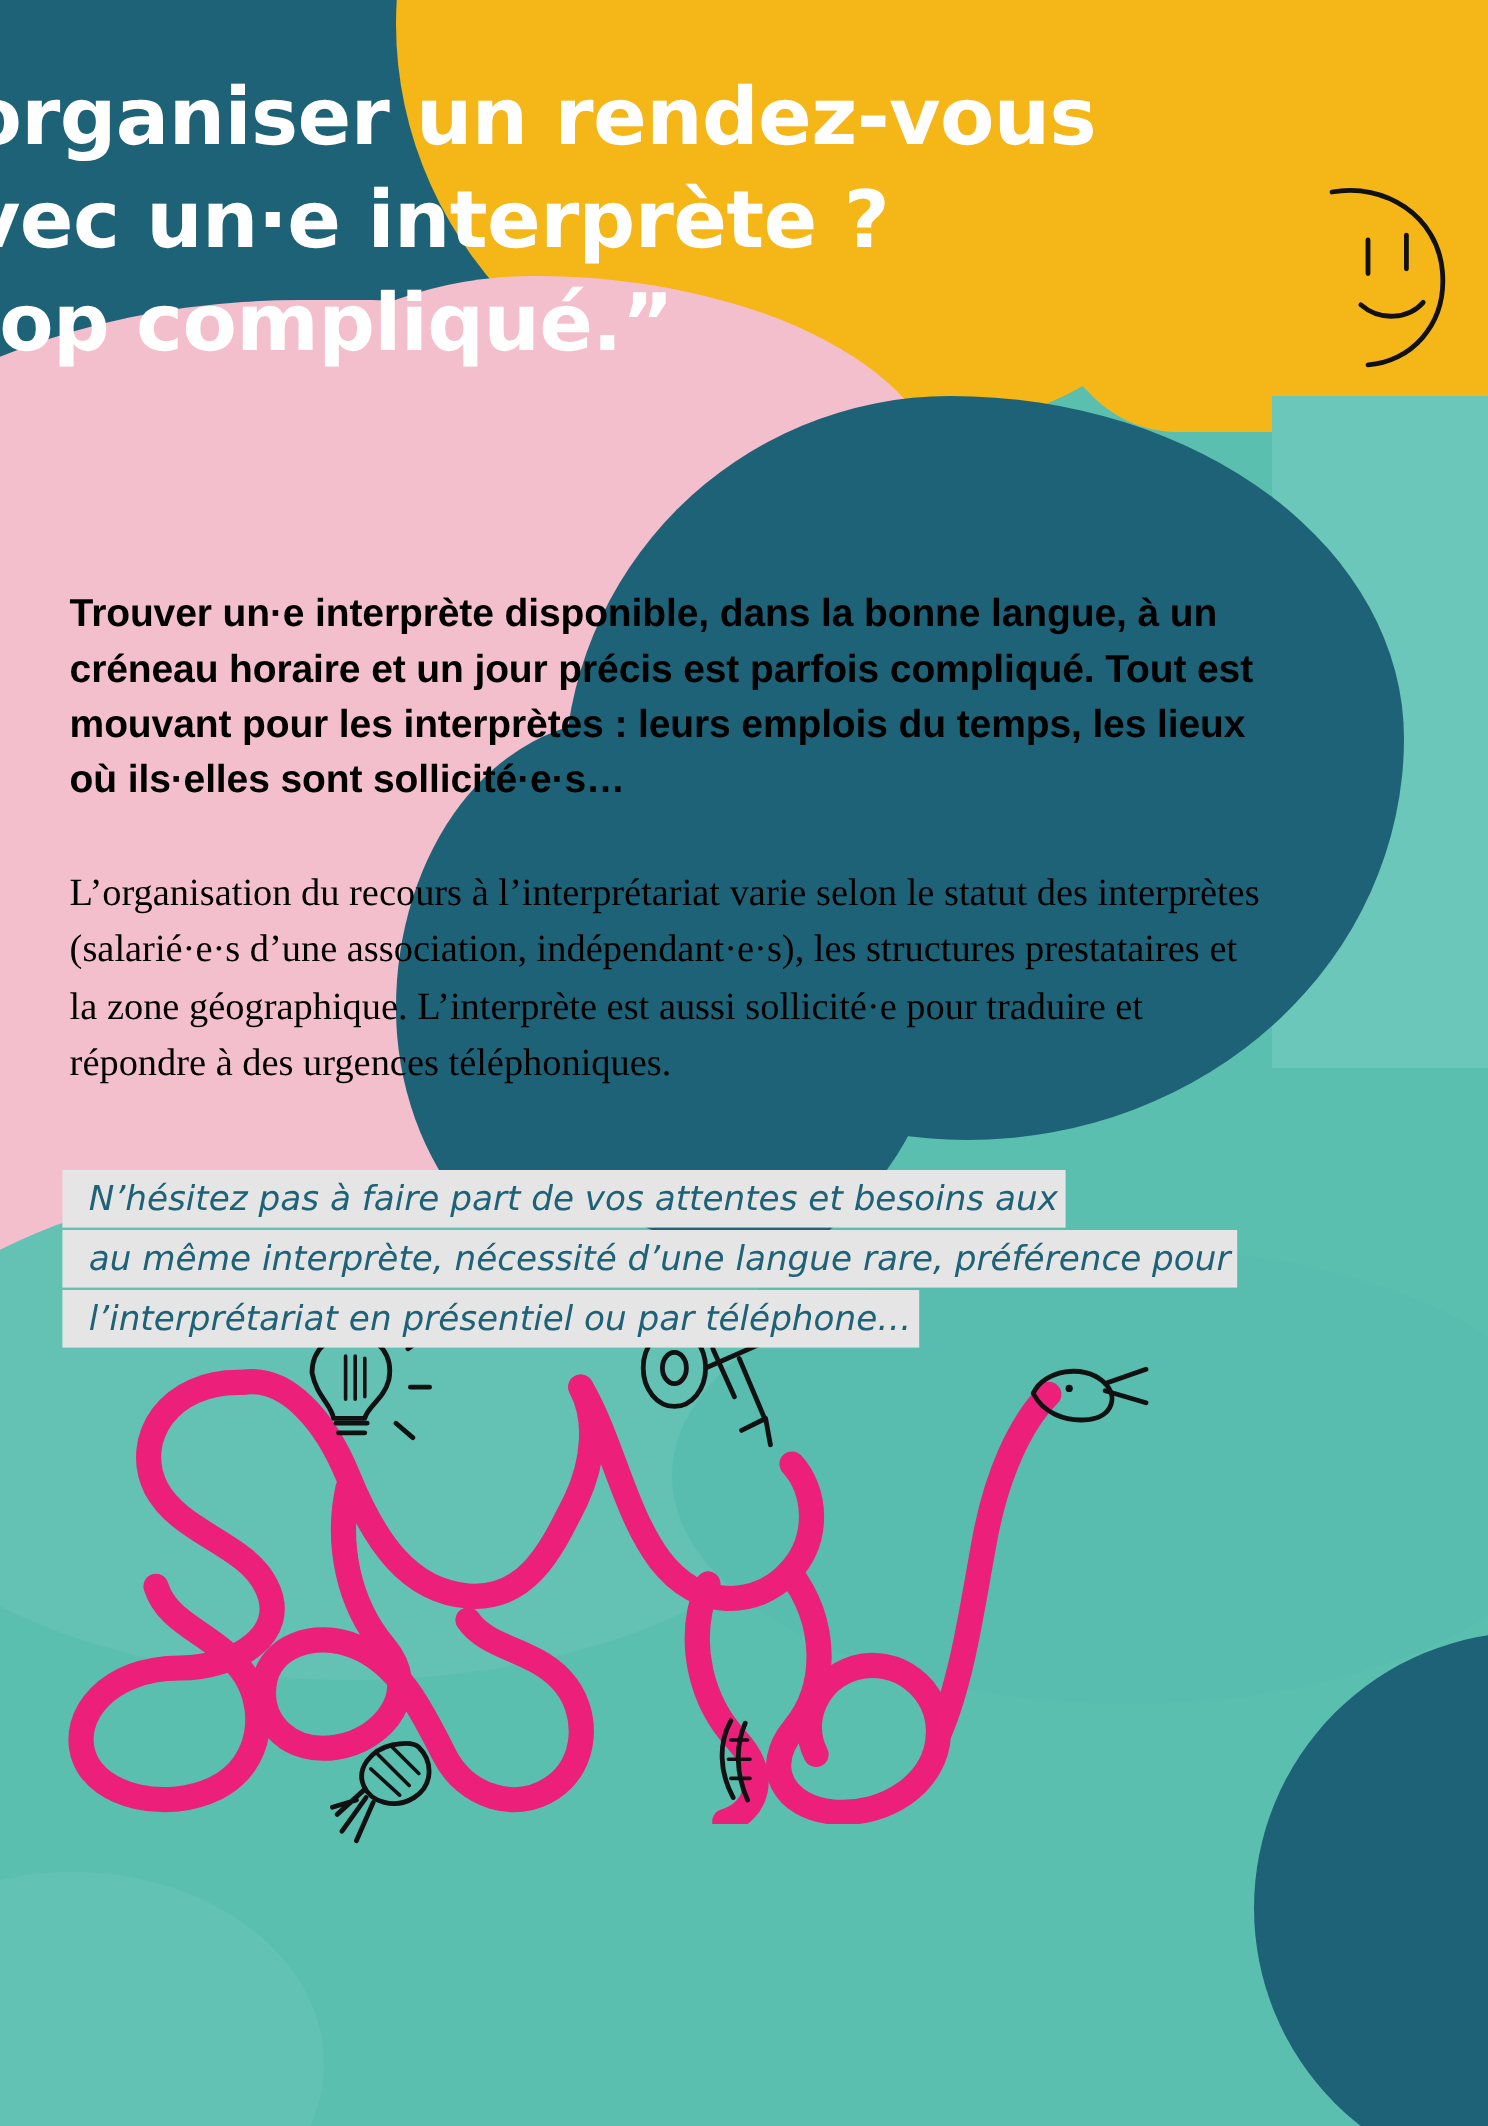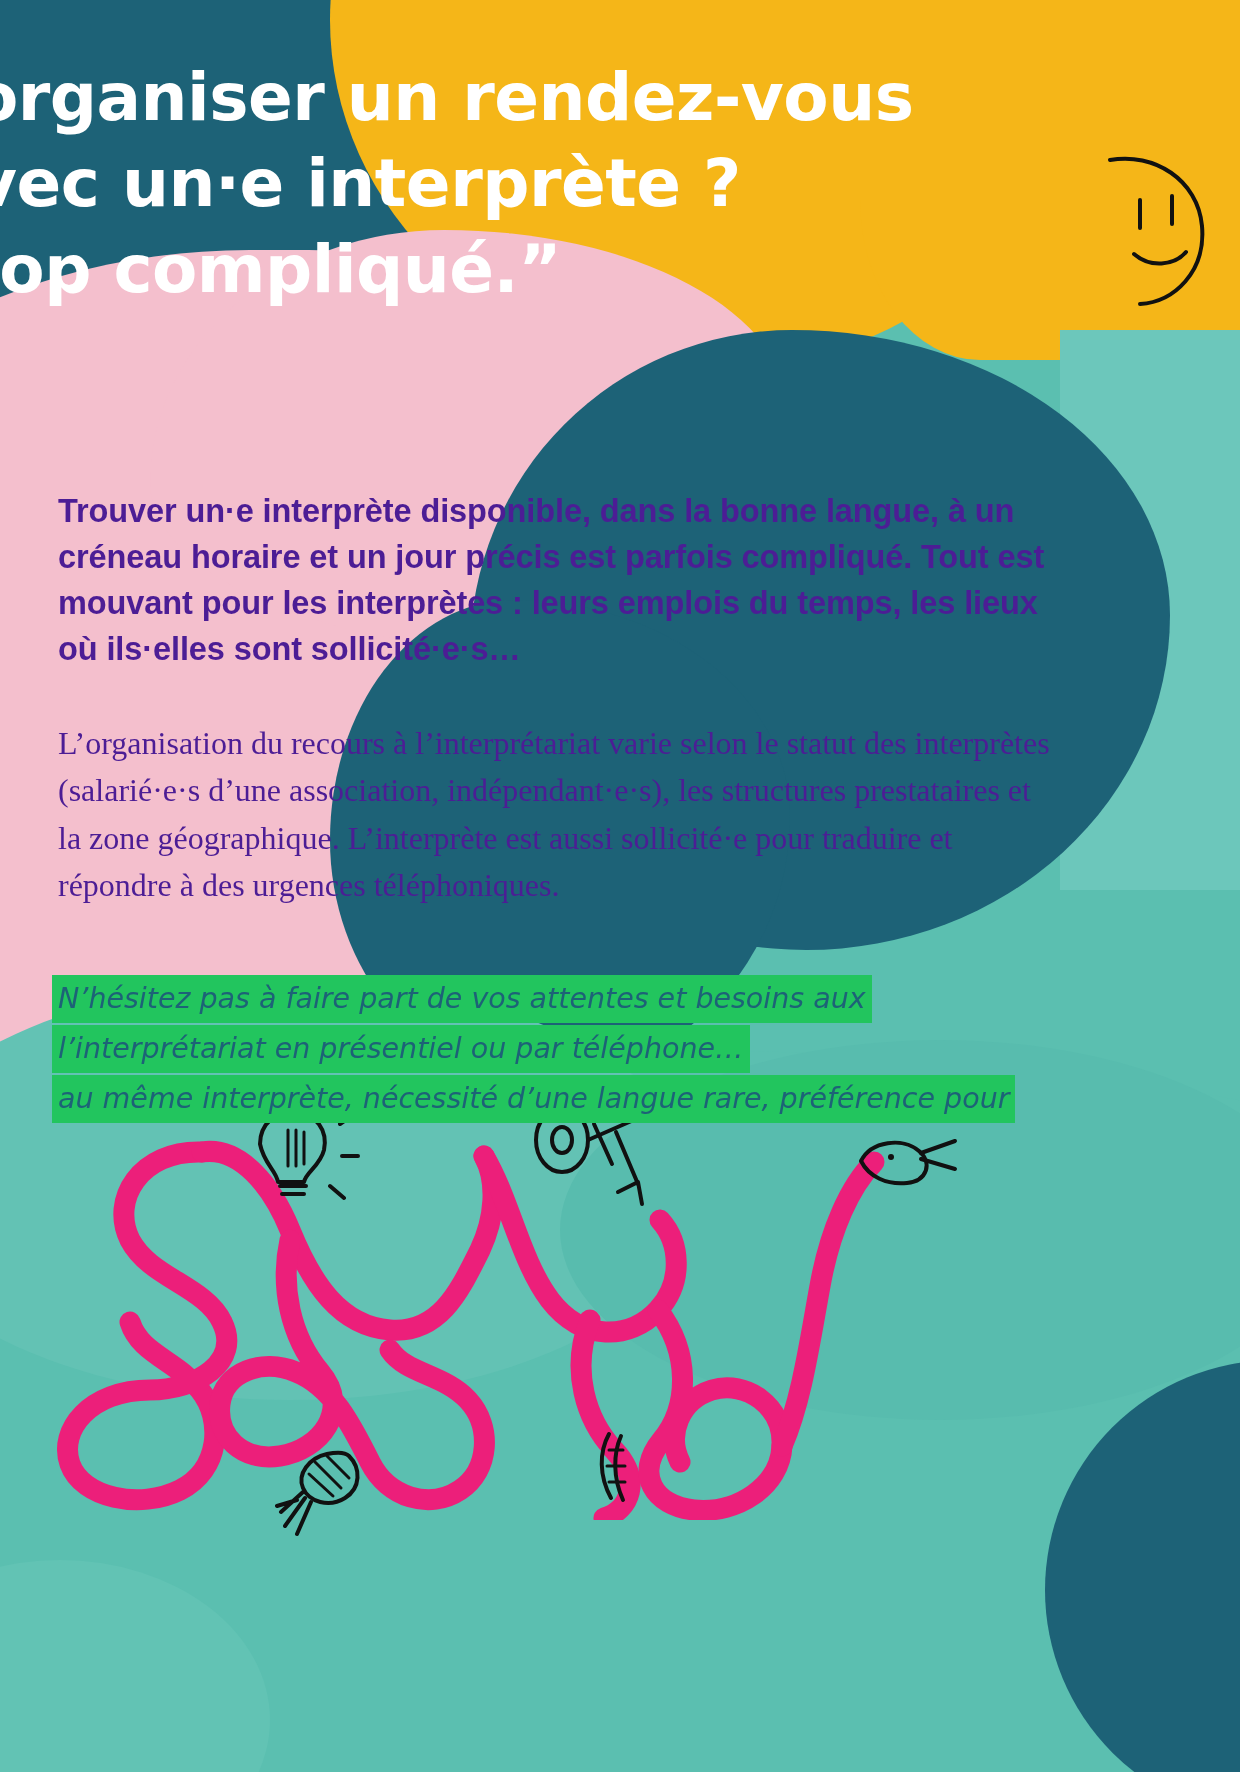--- a/index.html
+++ b/index.html
@@ -168,21 +168,21 @@
     line-height: 1.30;
     letter-spacing: -0.5px;
     font-family: "DejaVu Sans", sans-serif;
   }
   .headline .line { white-space: nowrap; display: block; }
 
   .para-block {
     position: absolute;
     left: 58px;
     width: 1000px;
-    color: #4c1d95;
+    color: #000000;
   }
   .para-bold {
     top: 455px;
     font-weight: 700;
     font-size: 32.5px;
     line-height: 1.42;
     letter-spacing: -0.1px;
   }
   .para-regular {
     top: 688px;
@@ -193,28 +193,28 @@
   }
 
   .handwritten {
     position: absolute;
     left: 52px;
     top: 975px;
     width: 1010px;
   }
   .hw-line {
     display: table;
-    background: #22c55e;
+    background: #e5e5e5;
     color: #1d6277;
     font-family: "DejaVu Sans", sans-serif;
     font-style: italic;
     font-weight: 400;
     font-size: 28.5px;
     line-height: 1.58;
-    padding: 1px 6px 2px 6px;
+    padding: 1px 6px 2px 22px;
     margin-bottom: 2px;
     white-space: nowrap;
   }
 </style>
 </head>
 <body>
 
 <div class="page">
 
   <div class="bg">
@@ -301,18 +301,18 @@
       <span class="line">avec un·e interprète ?</span>
       <span class="line">Trop compliqué.”</span>
     </div>
 
     <p class="para-block para-bold">Trouver un·e interprète disponible, dans la bonne langue, à un créneau horaire et un jour précis est parfois compliqué. Tout est mouvant pour les interprètes : leurs emplois du temps, les lieux où ils·elles sont sollicité·e·s…</p>
 
     <p class="para-block para-regular">L’organisation du recours à l’interprétariat varie selon le statut des interprètes (salarié·e·s d’une association, indépendant·e·s), les structures prestataires et la zone géographique. L’interprète est aussi sollicité·e pour traduire et répondre à des urgences téléphoniques.</p>
 
     <div class="handwritten">
       <span class="hw-line">N’hésitez pas à faire part de vos attentes et besoins aux</span>
+      <span class="hw-line">au même interprète, nécessité d’une langue rare, préférence pour</span>
       <span class="hw-line">l’interprétariat en présentiel ou par téléphone…</span>
-      <span class="hw-line">au même interprète, nécessité d’une langue rare, préférence pour</span>
     </div>
 
   </div>
 </div>
 
 </body></html>

